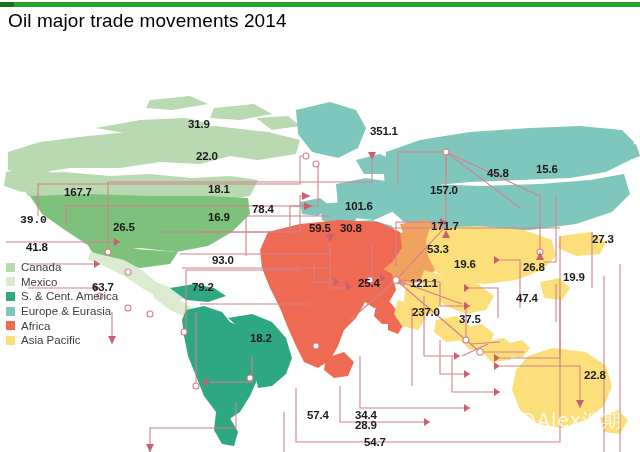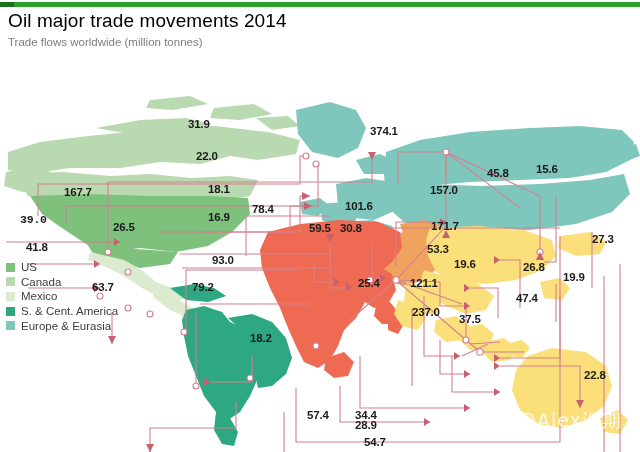--- a/index.html
+++ b/index.html
@@ -36,21 +36,20 @@
 </head>
 <body>
 
 <div id="root">
 
   <div id="topbar">
     <div class="tb-dark"></div>
   </div>
 
   <div id="title">Oil major trade movements 2014</div>
-  <div id="subtitle">Trade flows worldwide (million tonnes)</div>
 
   <div id="map">
     <svg width="640" height="396" viewBox="0 0 640 396" xmlns="http://www.w3.org/2000/svg">
 
       <g>
 
         <g fill="#b9d9b0">
           <path d="M8,96 L40,86 L88,80 L150,74 L215,70 L268,76 L300,84 L296,98
                    L258,104 L230,100 L200,108 L160,106 L120,112 L70,112 L30,118 L8,114 Z"></path>
           <path d="M14,118 L64,116 L110,120 L150,118 L192,122 L230,120 L258,124
@@ -259,21 +258,21 @@
     <span class="val" style="left:20px;top:213px;font-family:Liberation Mono, monospace;">39.0</span>
     <span class="val" style="left:113px;top:221px;">26.5</span>
     <span class="val" style="left:26px;top:241px;">41.8</span>
     <span class="val" style="left:92px;top:281px;">63.7</span>
     <span class="val" style="left:208px;top:183px;">18.1</span>
     <span class="val" style="left:208px;top:211px;">16.9</span>
     <span class="val" style="left:212px;top:254px;">93.0</span>
     <span class="val" style="left:192px;top:281px;">79.2</span>
     <span class="val" style="left:250px;top:332px;">18.2</span>
     <span class="val" style="left:252px;top:203px;">78.4</span>
-    <span class="val" style="left:370px;top:125px;">374.1</span>
+    <span class="val" style="left:370px;top:125px;">351.1</span>
     <span class="val" style="left:309px;top:222px;">59.5</span>
     <span class="val" style="left:340px;top:222px;">30.8</span>
     <span class="val" style="left:345px;top:200px;">101.6</span>
     <span class="val" style="left:430px;top:184px;text-align:center;">157.0</span>
     <span class="val" style="left:487px;top:167px;">45.8</span>
     <span class="val" style="left:536px;top:163px;">15.6</span>
     <span class="val" style="left:431px;top:220px;">171.7</span>
     <span class="val" style="left:427px;top:243px;">53.3</span>
     <span class="val" style="left:454px;top:258px;">19.6</span>
     <span class="val" style="left:358px;top:277px;">25.4</span>
@@ -286,36 +285,40 @@
     <span class="val" style="left:592px;top:233px;">27.3</span>
     <span class="val" style="left:584px;top:369px;">22.8</span>
     <span class="val" style="left:355px;top:383px;margin-top:36px;">28.9</span>
     <span class="val" style="left:307px;top:409px;">57.4</span>
     <span class="val" style="left:355px;top:409px;">34.4</span>
     <span class="val" style="left:364px;top:436px;">54.7</span>
   </div>
 
   <div id="legend">
     <div class="leg-row">
-      <span class="leg-sw" style="background:#7dc17d"></span>
-      <span class="leg-lb">US</span>
-    </div>
-    <div class="leg-row">
       <span class="leg-sw" style="background:#b9d9b0"></span>
       <span class="leg-lb">Canada</span>
     </div>
     <div class="leg-row">
       <span class="leg-sw" style="background:#dcebcf"></span>
       <span class="leg-lb">Mexico</span>
     </div>
     <div class="leg-row">
       <span class="leg-sw" style="background:#2ea882"></span>
       <span class="leg-lb">S. &amp; Cent. America</span>
     </div>
     <div class="leg-row">
       <span class="leg-sw" style="background:#7fc7bd"></span>
       <span class="leg-lb">Europe &amp; Eurasia</span>
     </div>
+    <div class="leg-row">
+      <span class="leg-sw" style="background:#ee6a52"></span>
+      <span class="leg-lb">Africa</span>
+    </div>
+    <div class="leg-row">
+      <span class="leg-sw" style="background:#fbdf7a"></span>
+      <span class="leg-lb">Asia Pacific</span>
+    </div>
   </div>
 
   <div id="wm">知乎 @Alex谈期</div>
 
 </div>
 
 </body></html>

